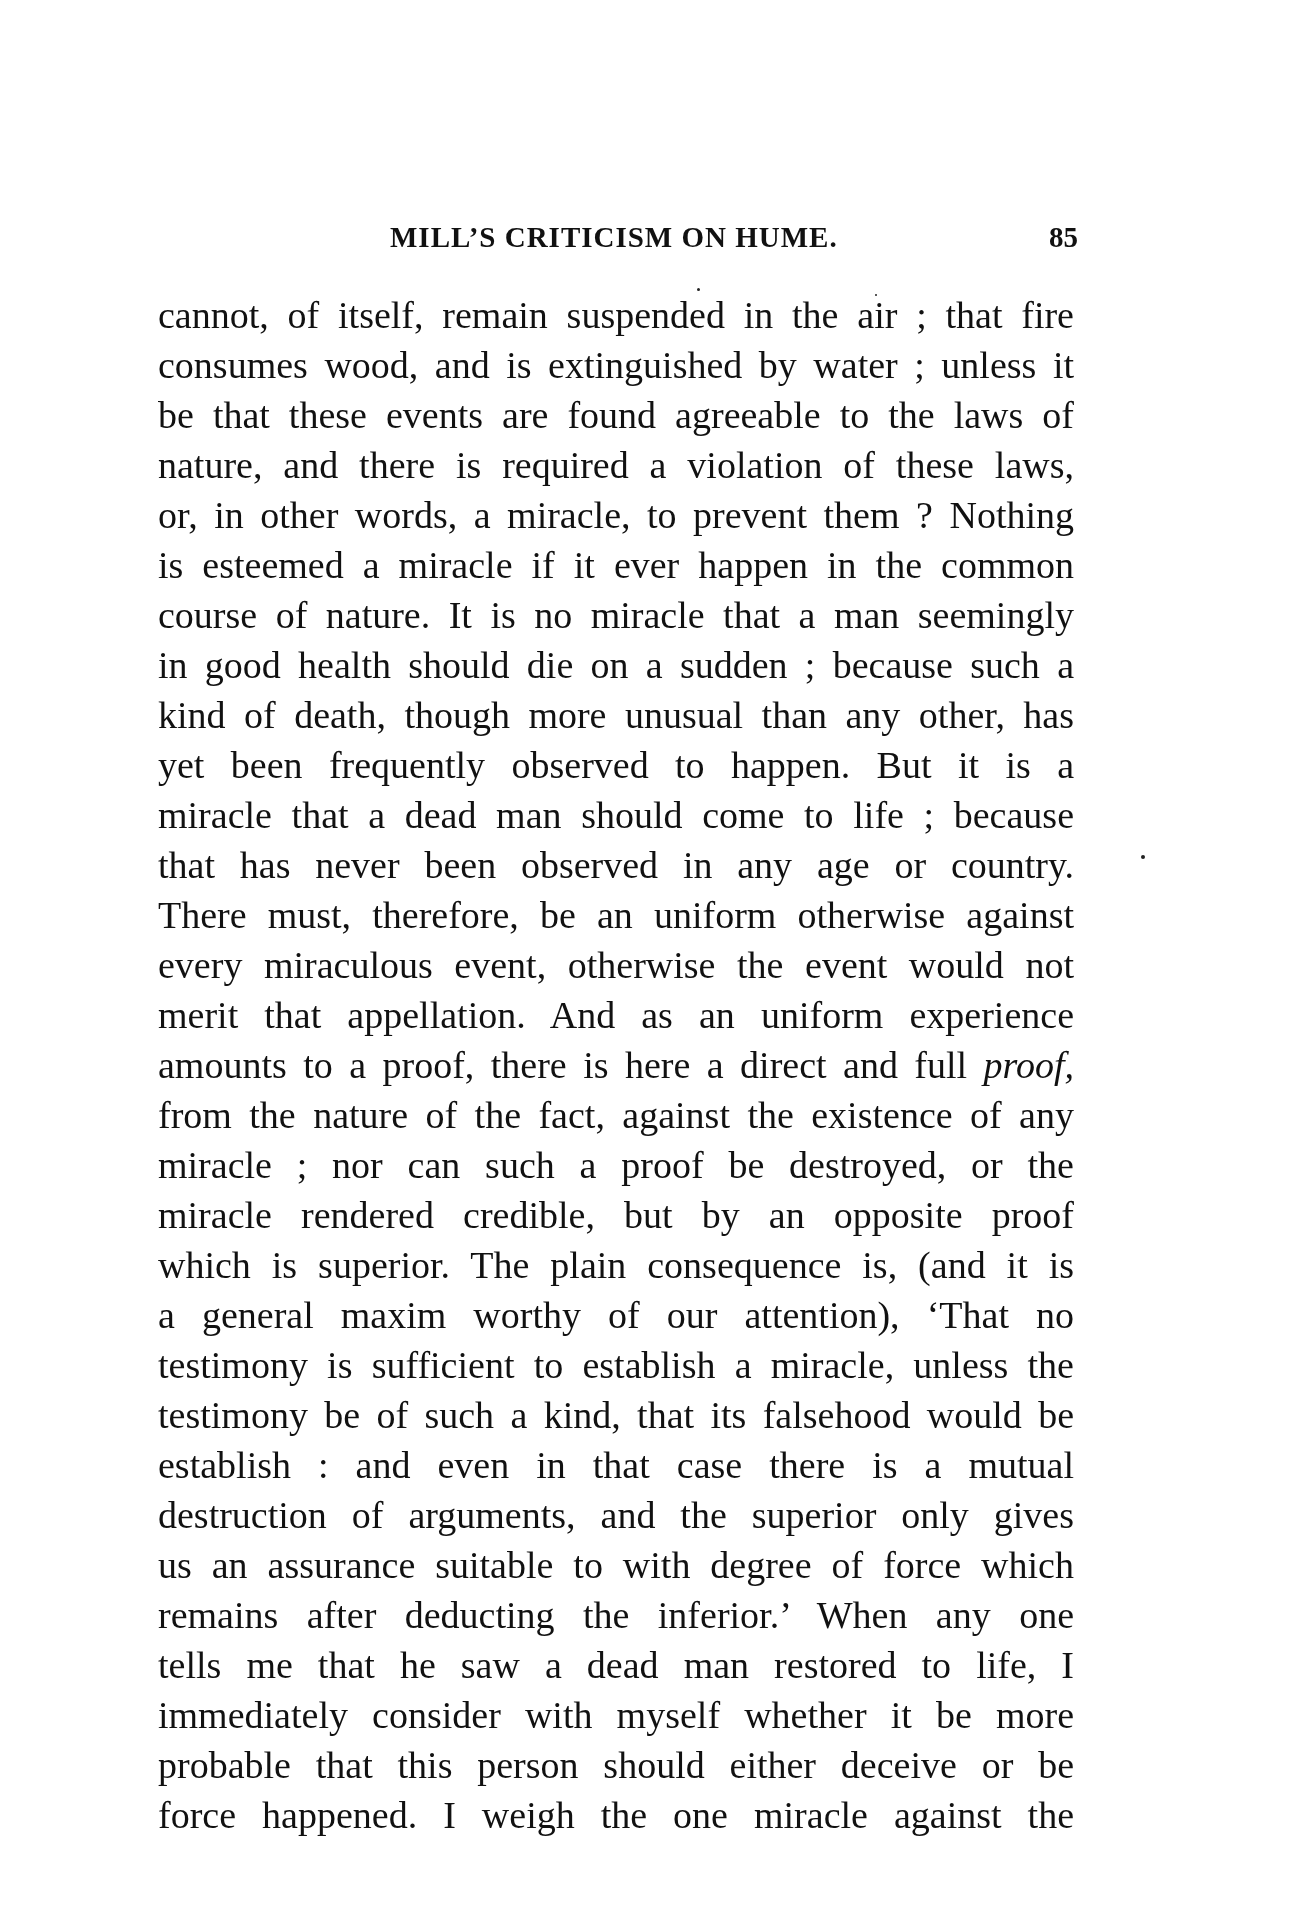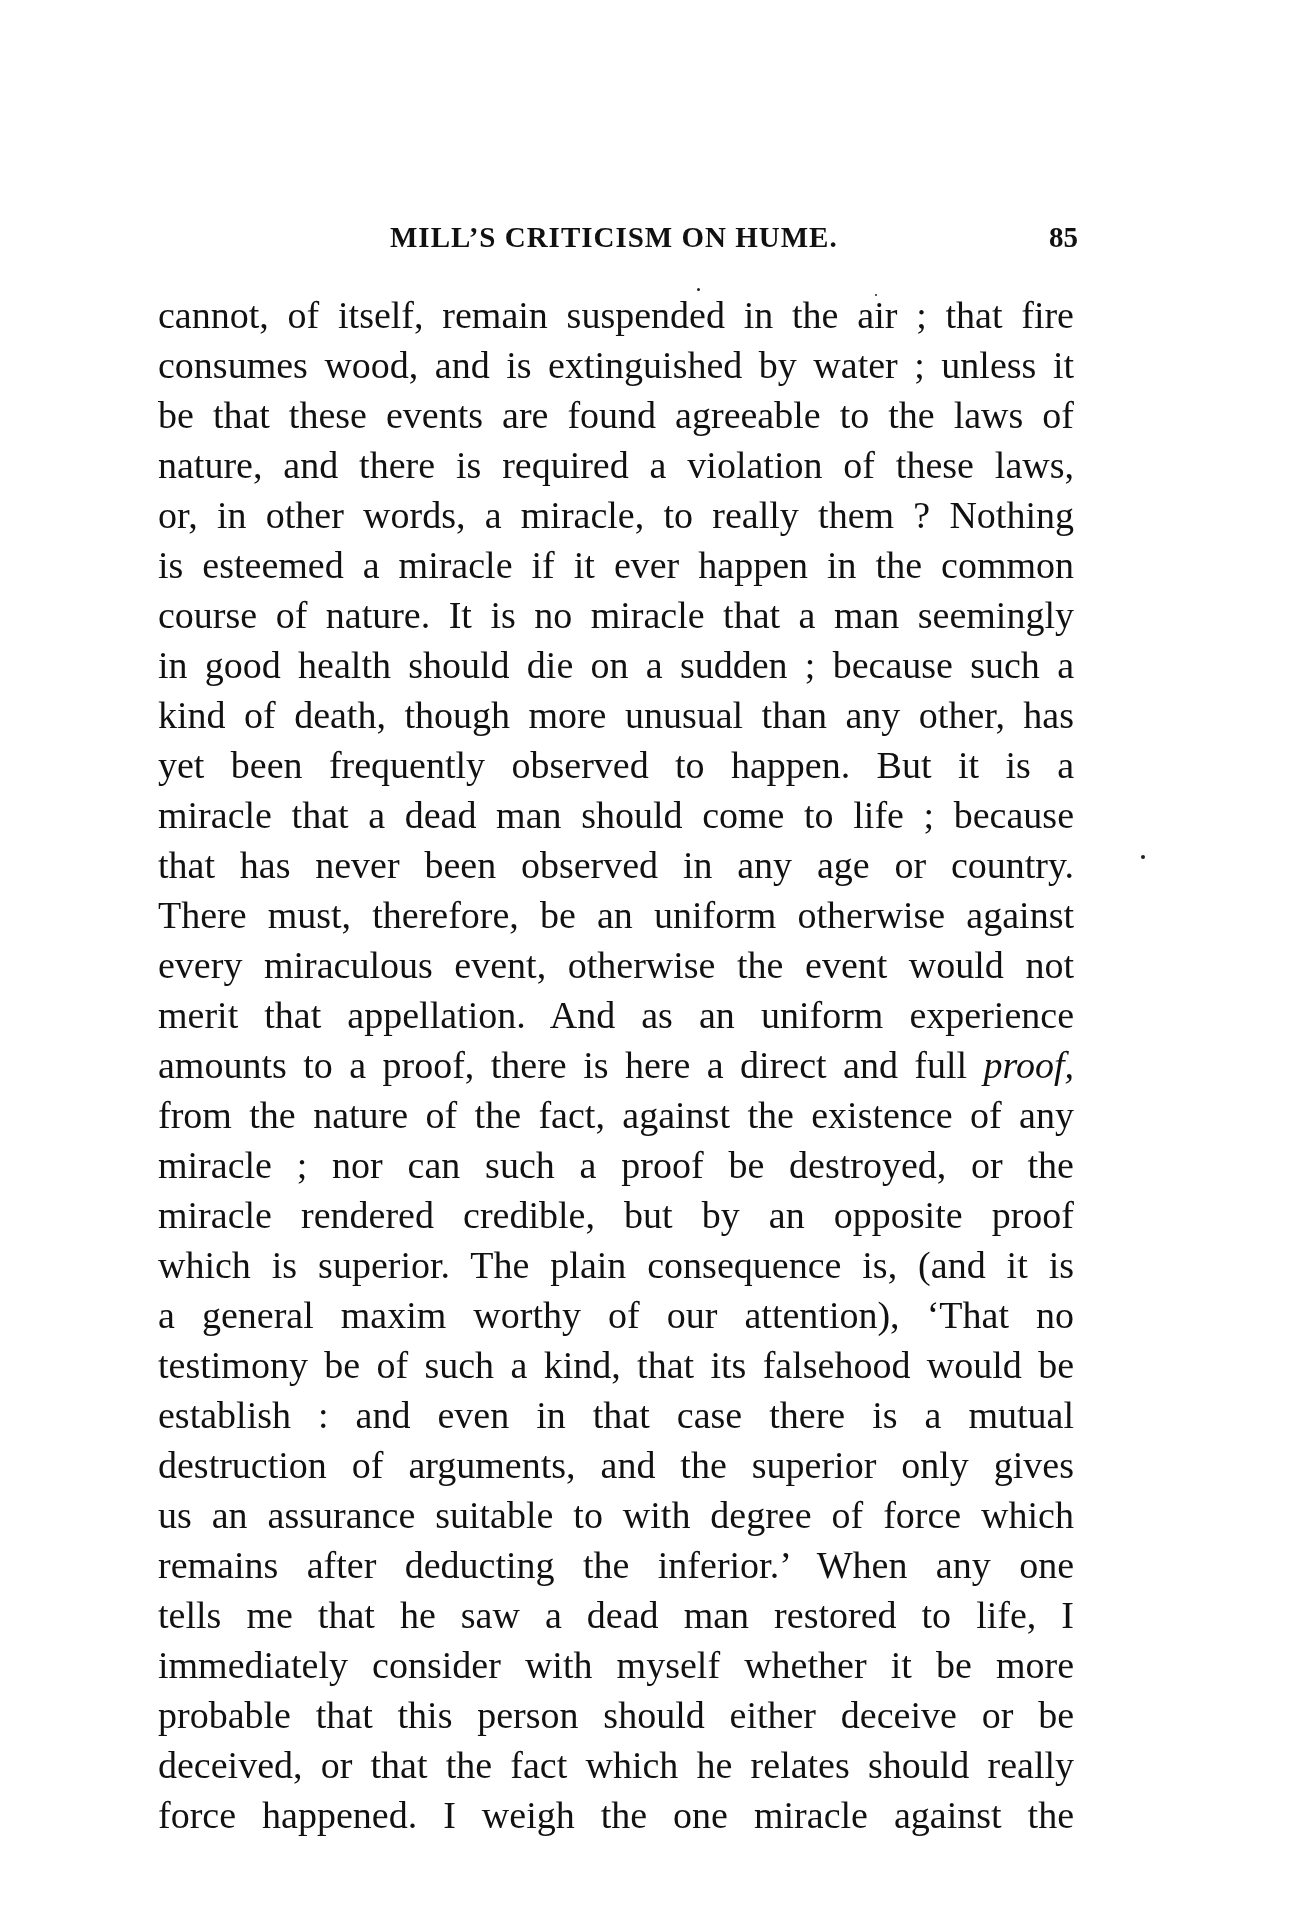--- a/index.html
+++ b/index.html
@@ -28,41 +28,41 @@
 
   <div class="speck" style="left:697px;top:243px;"></div>
   <div class="speck" style="left:875px;top:249px;width:2px;height:2px;"></div>
   <div class="speck" style="left:1141px;top:810px;width:4px;height:4px;"></div>
 
   <div class="body-text">
     <div class="line" style="white-space: nowrap; text-align-last: justify; display: block;">cannot, of itself, remain suspended in the air ; that fire</div>
     <div class="line" style="white-space: nowrap; text-align-last: justify; display: block;">consumes wood, and is extinguished by water ; unless it</div>
     <div class="line" style="white-space: nowrap; text-align-last: justify; display: block;">be that these events are found agreeable to the laws of</div>
     <div class="line" style="white-space: nowrap; text-align-last: justify; display: block;">nature, and there is required a violation of these laws,</div>
-    <div class="line" style="white-space: nowrap; text-align-last: justify; display: block;">or, in other words, a miracle, to really them ? Nothing</div>
+    <div class="line" style="white-space: nowrap; text-align-last: justify; display: block;">or, in other words, a miracle, to prevent them ? Nothing</div>
     <div class="line" style="white-space: nowrap; text-align-last: justify; display: block;">is esteemed a miracle if it ever happen in the common</div>
     <div class="line" style="white-space: nowrap; text-align-last: justify; display: block;">course of nature. It is no miracle that a man seemingly</div>
     <div class="line" style="white-space: nowrap; text-align-last: justify; display: block;">in good health should die on a sudden ; because such a</div>
     <div class="line" style="white-space: nowrap; text-align-last: justify; display: block;">kind of death, though more unusual than any other, has</div>
     <div class="line" style="white-space: nowrap; text-align-last: justify; display: block;">yet been frequently observed to happen. But it is a</div>
     <div class="line" style="white-space: nowrap; text-align-last: justify; display: block;">miracle that a dead man should come to life ; because</div>
     <div class="line" style="white-space: nowrap; text-align-last: justify; display: block;">that has never been observed in any age or country.</div>
     <div class="line" style="white-space: nowrap; text-align-last: justify; display: block;">There must, therefore, be an uniform otherwise against</div>
     <div class="line" style="white-space: nowrap; text-align-last: justify; display: block;">every miraculous event, otherwise the event would not</div>
     <div class="line" style="white-space: nowrap; text-align-last: justify; display: block;">merit that appellation. And as an uniform experience</div>
     <div class="line" style="white-space: nowrap; text-align-last: justify; display: block;"><span>amounts to a proof, there is here a direct and full</span> <span class="it">proof,</span></div>
     <div class="line" style="white-space: nowrap; text-align-last: justify; display: block;">from the nature of the fact, against the existence of any</div>
     <div class="line" style="white-space: nowrap; text-align-last: justify; display: block;">miracle ; nor can such a proof be destroyed, or the</div>
     <div class="line" style="white-space: nowrap; text-align-last: justify; display: block;">miracle rendered credible, but by an opposite proof</div>
     <div class="line" style="white-space: nowrap; text-align-last: justify; display: block;">which is superior. The plain consequence is, (and it is</div>
     <div class="line" style="white-space: nowrap; text-align-last: justify; display: block;">a general maxim worthy of our attention), ‘That no</div>
+    <div class="line" style="white-space: nowrap; text-align-last: justify; display: block;">testimony is sufficient to establish a miracle, unless the</div>
     <div class="line" style="white-space: nowrap; text-align-last: justify; display: block;">testimony be of such a kind, that its falsehood would be</div>
     <div class="line" style="white-space: nowrap; text-align-last: justify; display: block;">establish : and even in that case there is a mutual</div>
     <div class="line" style="white-space: nowrap; text-align-last: justify; display: block;">destruction of arguments, and the superior only gives</div>
     <div class="line" style="white-space: nowrap; text-align-last: justify; display: block;">us an assurance suitable to with degree of force which</div>
     <div class="line" style="white-space: nowrap; text-align-last: justify; display: block;">remains after deducting the inferior.’ When any one</div>
     <div class="line" style="white-space: nowrap; text-align-last: justify; display: block;">tells me that he saw a dead man restored to life, I</div>
     <div class="line" style="white-space: nowrap; text-align-last: justify; display: block;">immediately consider with myself whether it be more</div>
     <div class="line" style="white-space: nowrap; text-align-last: justify; display: block;">probable that this person should either deceive or be</div>
-    <div class="line" style="white-space: nowrap; text-align-last: justify; display: block;">deceived, or that the fact which he relates should really</div>
     <div class="line" style="white-space: nowrap; text-align-last: justify; display: block;">force happened. I weigh the one miracle against the</div>
   </div>
 </div>
 
 </body></html>

